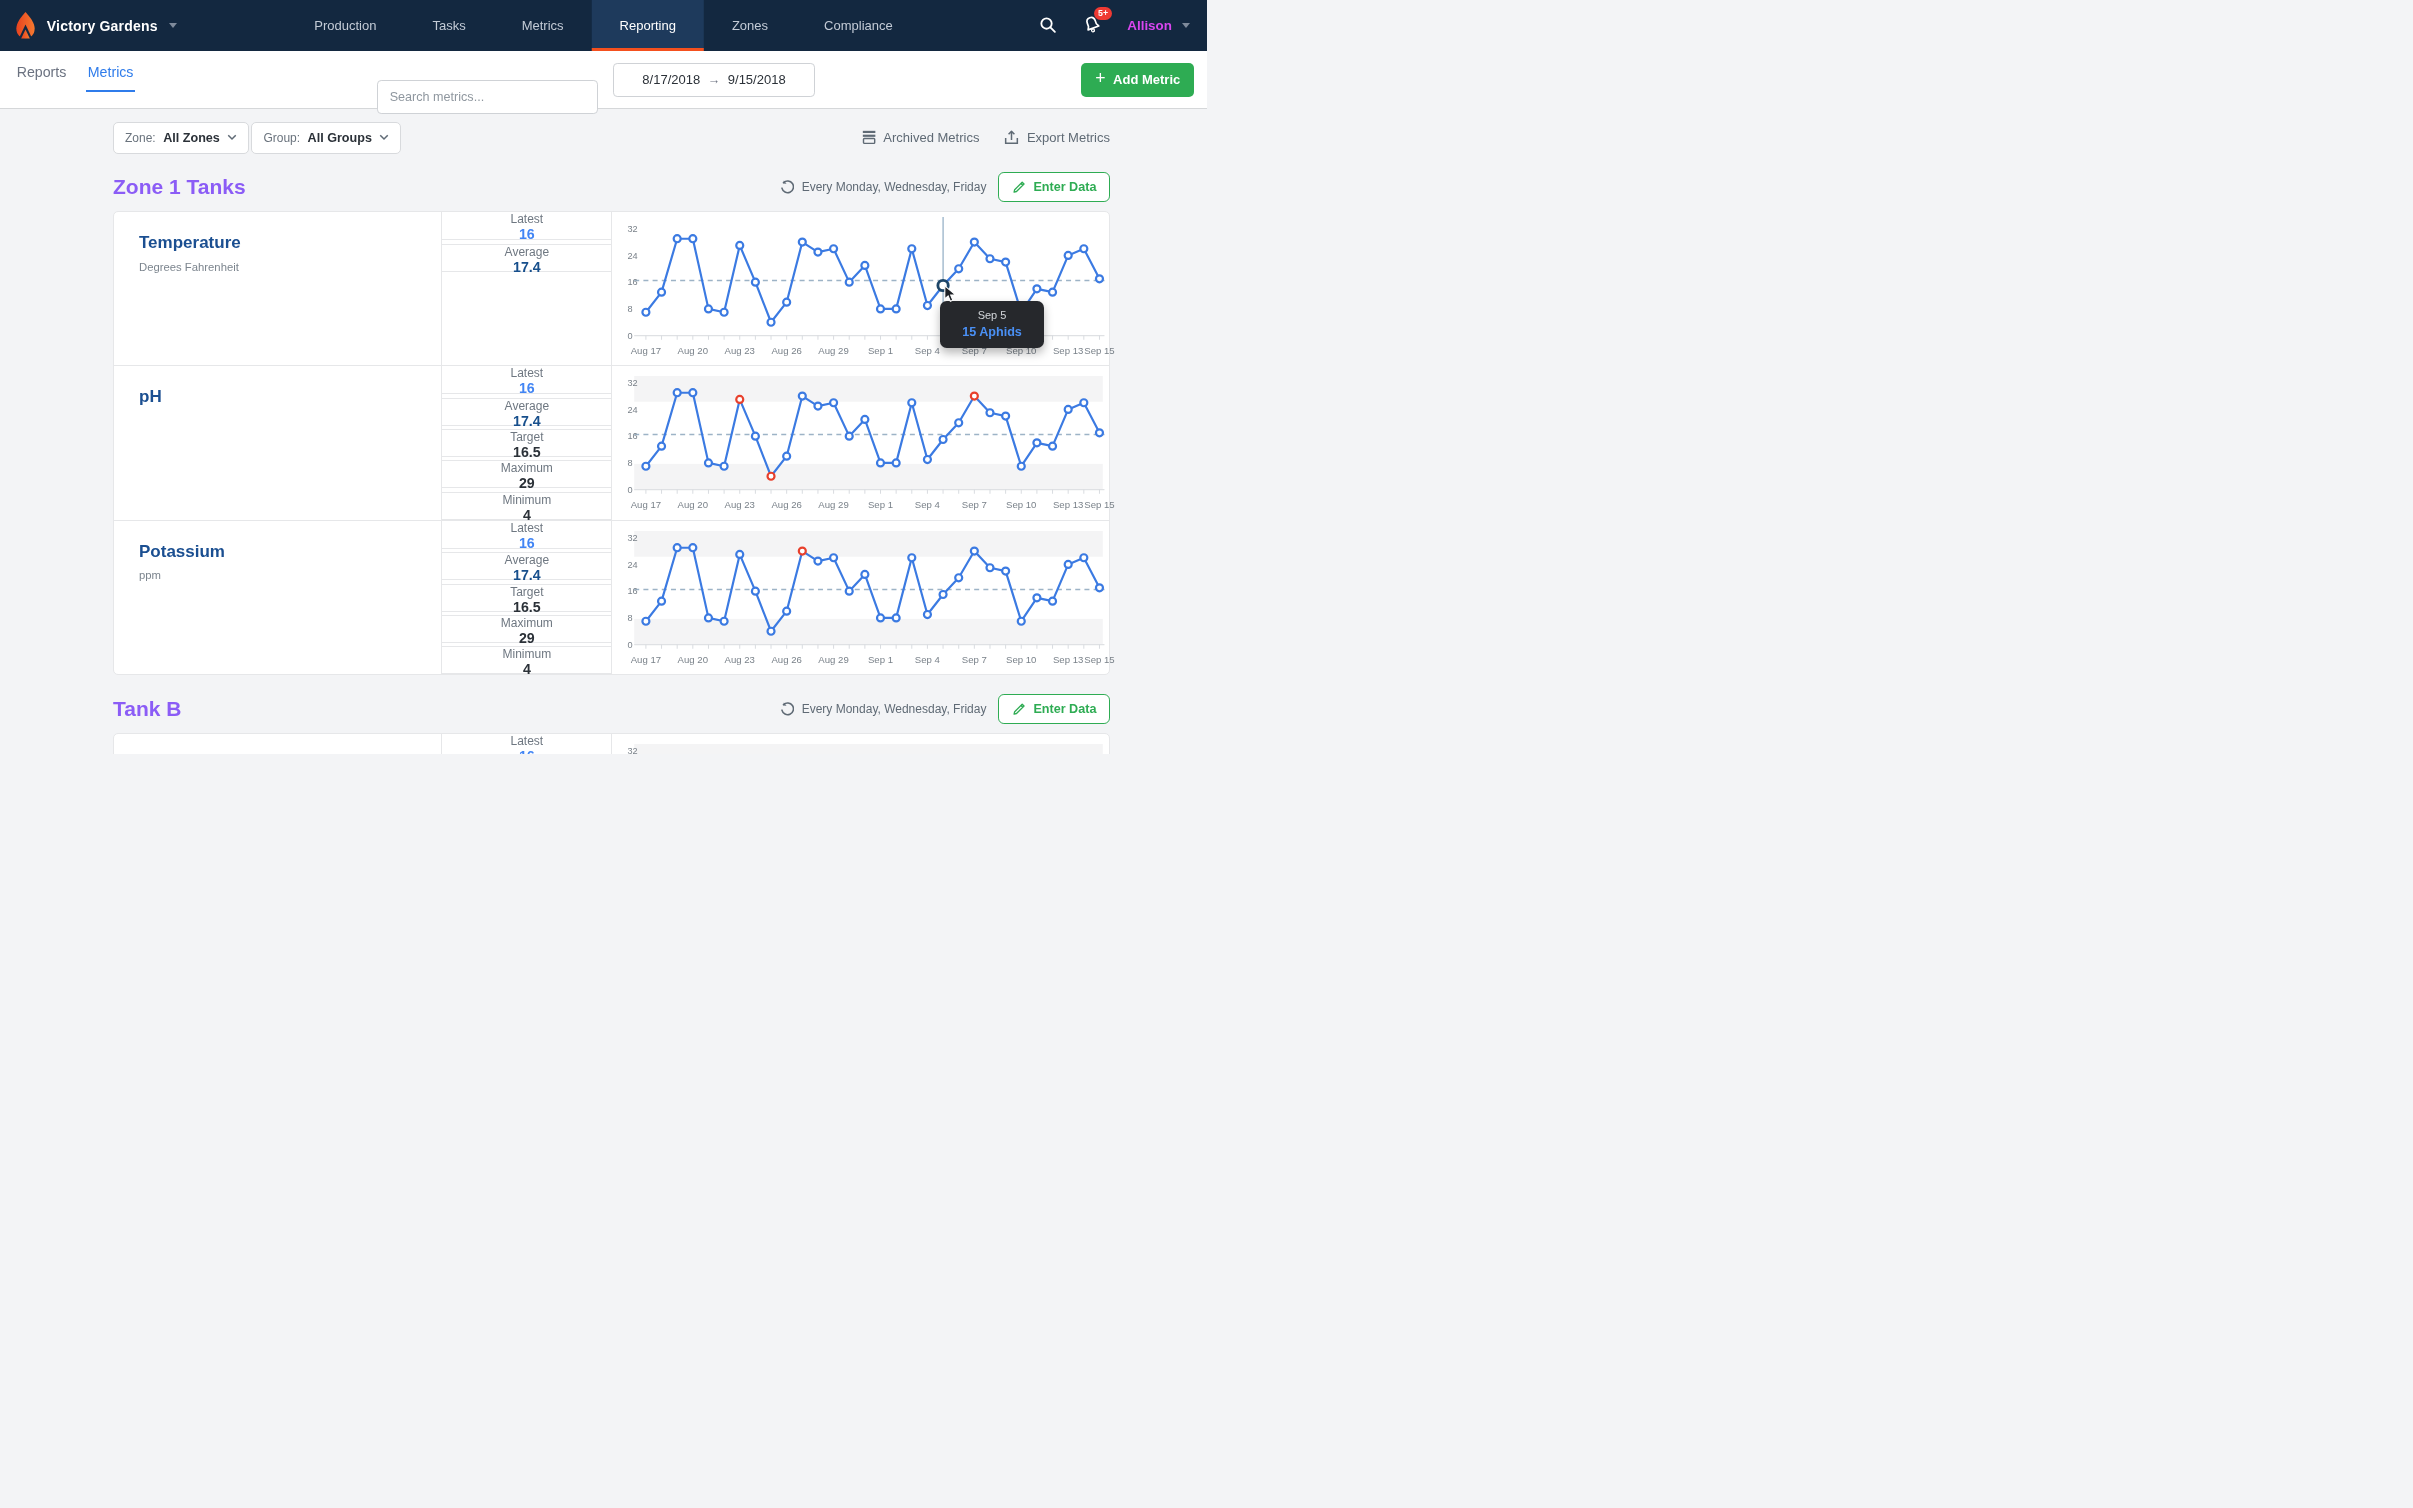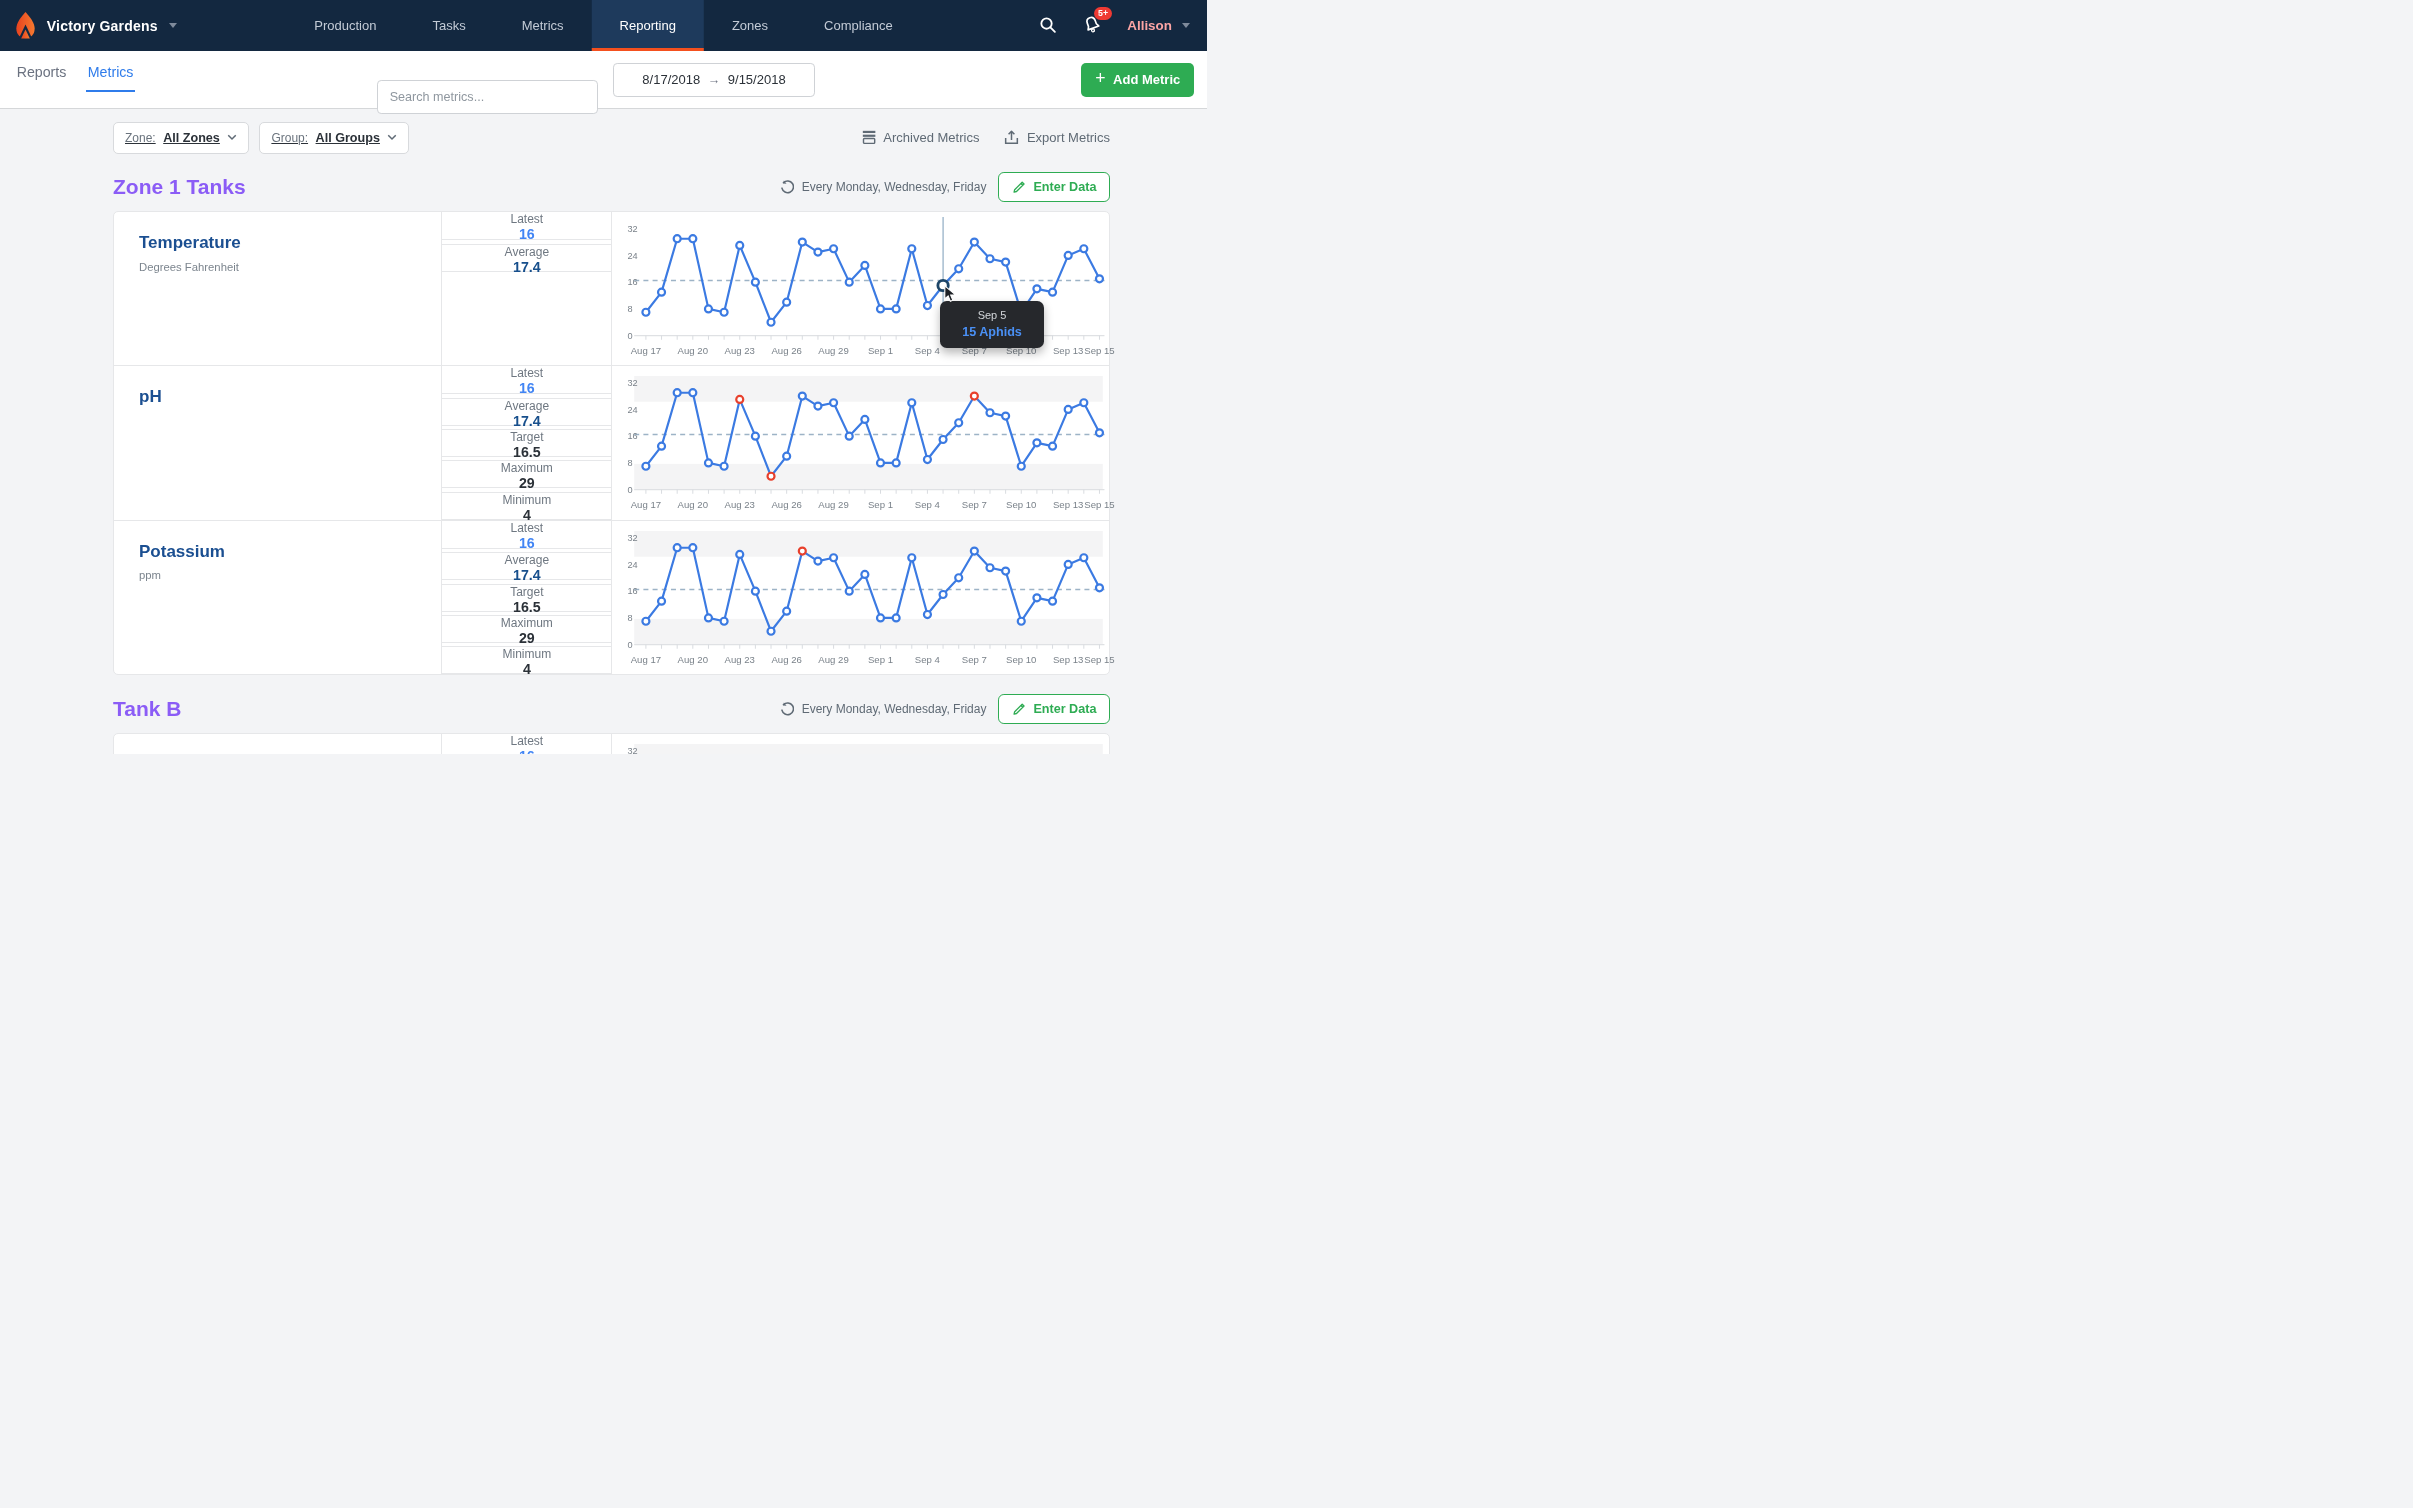--- a/index.html
+++ b/index.html
@@ -10,39 +10,39 @@
   .navbar { position:relative; height:51px; background:#132840; display:flex; align-items:stretch; z-index:30; }
   .nav-left { display:flex; align-items:center; gap:8.4px; padding-left:13.4px; }
   .brand { color:#fff; font-size:14px; font-weight:700; letter-spacing:0.2px; }
   .brand-caret { width:0; height:0; border-left:4.2px solid transparent; border-right:4.2px solid transparent; border-top:5px solid #7e8a9b; margin-left:3.4px; }
   .nav-center { position:absolute; left:50%; top:0; bottom:0; transform:translateX(-50%); display:flex; }
   .nav-item { display:flex; align-items:center; padding:0 28px; color:#c3cbd6; font-size:13px; cursor:pointer; }
   .nav-item.active { background:#1e3a5c; color:#fff; border-bottom:3.4px solid #f4501e; padding-top:3.4px; }
   .nav-right { margin-left:auto; display:flex; align-items:center; gap:25px; padding-right:17px; }
   .bell-wrap { position:relative; }
   .badge { position:absolute; top:-6.7px; right:-10px; background:#ef3a33; color:#fff; font-size:8.8px; font-weight:700; border-radius:7.5px; padding:1.7px 4.2px; line-height:1.1; }
-  .user { display:flex; align-items:center; gap:6.7px; color:#fca5a5; font-size:13.4px; font-weight:700; cursor:pointer; }
+  .user { display:flex; align-items:center; gap:6.7px; color:#d946ef; font-size:13.4px; font-weight:700; cursor:pointer; }
 
   
   .subnav { position:relative; height:58px; background:#fff; border-bottom:0.8px solid #d5d7d9; z-index:20; }
   .tabs { position:absolute; left:15px; top:0; bottom:16px; display:flex; gap:18px; }
   .tab { display:flex; align-items:center; font-size:14.2px; color:#6b7280; cursor:pointer; position:relative; padding:0 1.7px; }
   .tab.active { color:#2f7ceb; }
   .tab.active::after { content:''; position:absolute; left:0; right:0; bottom:0; height:2.5px; background:#2f7ceb; }
   .search-input { position:absolute; left:377px; top:29px; width:221px; height:34px; border:0.8px solid #cfd2d6; border-radius:4.2px; padding:0 11.7px; font-size:12.6px; font-family:inherit; color:#2b3138; background:#fff; }
   .search-input::placeholder { color:#8f979f; }
   .datebox { position:absolute; left:613px; top:11.7px; width:202px; height:34px; border:0.8px solid #cfd2d6; border-radius:4.2px; background:#fff; display:flex; align-items:center; justify-content:center; gap:7.5px; font-size:13px; color:#2b3138; cursor:pointer; }
   .datebox .arrow { color:#6b7280; font-size:12.6px; }
   .add-metric { position:absolute; right:12.6px; top:11.7px; height:34px; padding:0 14.2px; background:#2eac53; border:none; border-radius:5px; color:#fff; font-size:13px; font-weight:700; font-family:inherit; display:flex; align-items:center; gap:7.5px; cursor:pointer; }
   .add-metric .plus { font-size:17.6px; font-weight:400; line-height:1; margin-top:-1.7px; }
 
   
   .content { width:997px; margin-left:113px; }
   .filters-row { margin-top:12.6px; display:flex; align-items:center; justify-content:space-between; }
-  .filter-group { display:flex; gap:10px;text-decoration:underline; }
+  .filter-group { display:flex; gap:2px; }
   .filter-btn { height:32px; background:#fff; border:0.8px solid #d8dadd; border-radius:5px; display:flex; align-items:center; gap:7.5px; padding:0 11px; cursor:pointer; }
   .filter-btn .flabel { color:#6a737d; font-size:12px; }
   .filter-btn .fvalue { color:#2b3138; font-size:12.6px; font-weight:700; }
   .tool-links { display:flex; gap:25px; }
   .tool-link { display:flex; align-items:flex-start; gap:7.5px; color:#5f6a75; font-size:13px; cursor:pointer; }
 
   .sec-head { margin-top:18.4px; display:flex; align-items:center; justify-content:space-between; }
   .sec-title { font-size:21px; font-weight:700; color:#8b5cf6; }
   .sec-right { display:flex; align-items:center; gap:11.7px; }
   .schedule { display:flex; align-items:center; gap:7.5px; color:#5f6a75; font-size:12px; }

